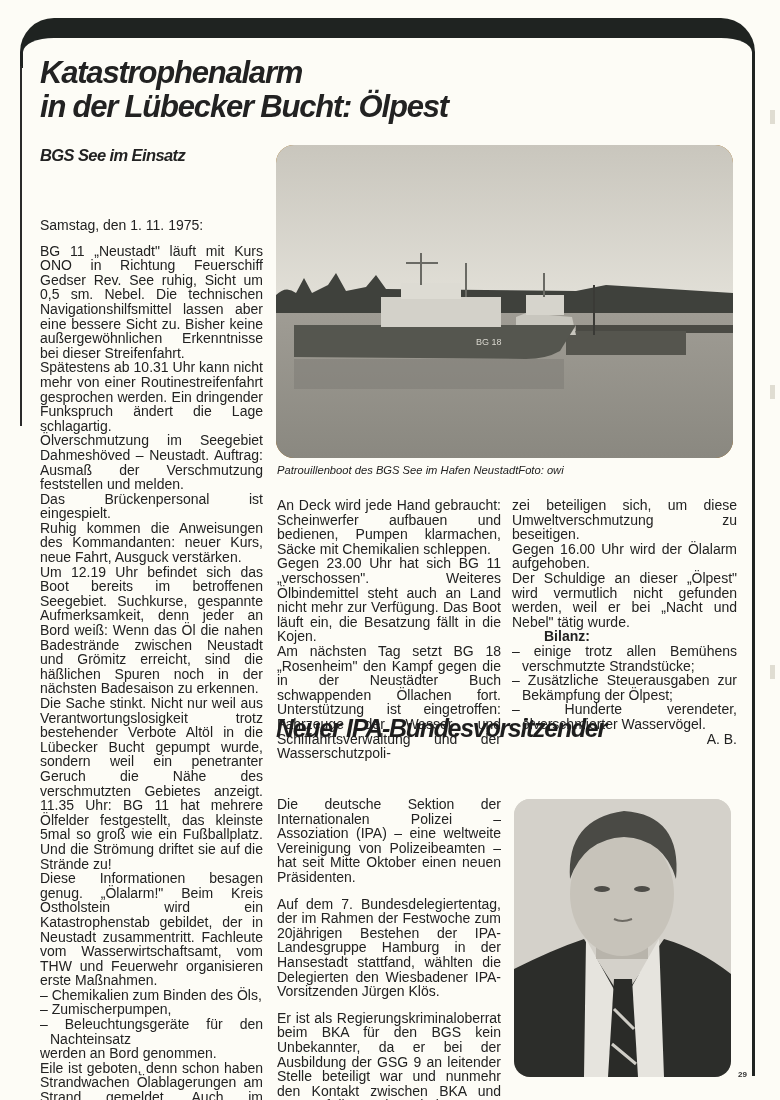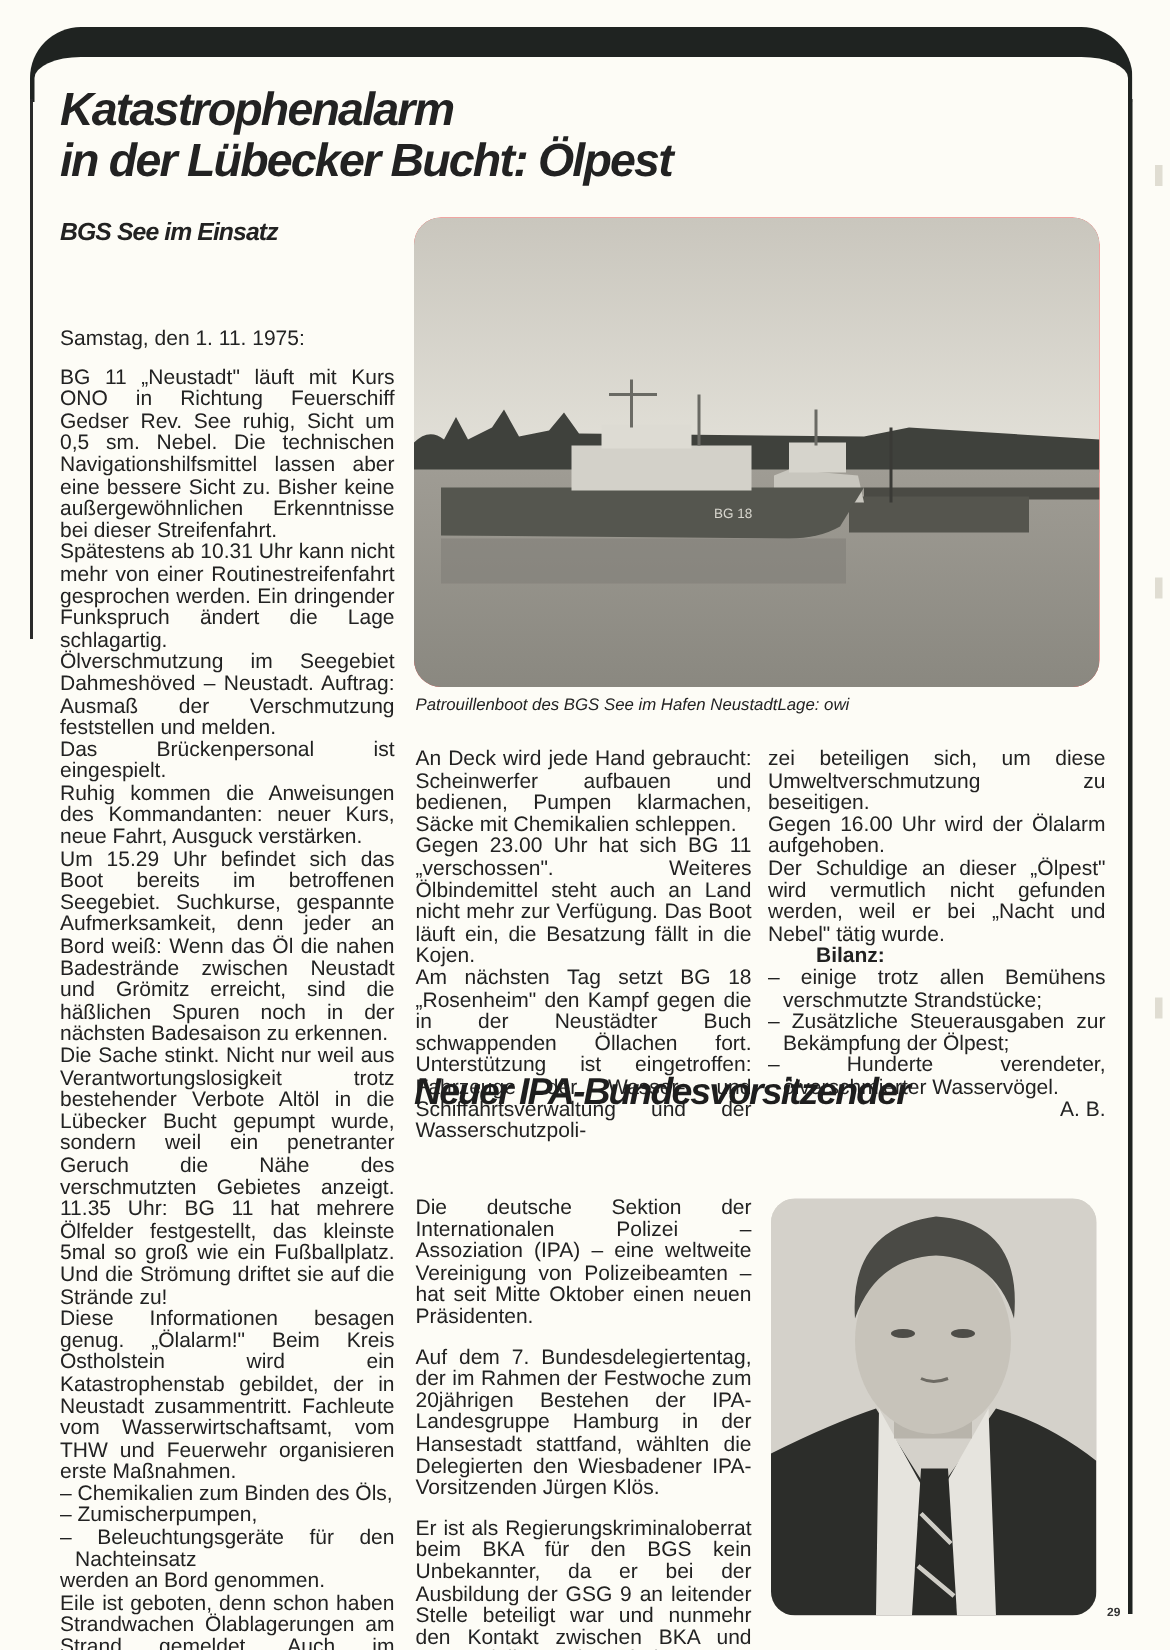--- a/index.html
+++ b/index.html
@@ -47,21 +47,21 @@
   .col .sig { text-align: right; }
   .col .bold { font-weight: bold; margin-left: 32px; }
   .col1 { left: 40px; top: 218px; width: 223px; }
   .col2 { left: 277px; top: 498px; width: 224px; }
   .col3 { left: 512px; top: 498px; width: 225px; }
   .col4 { left: 277px; top: 797px; width: 224px; }
   .col4 p.gap { margin-top: 12px; }
 
   .photo-boat {
     position: absolute; left: 276px; top: 145px; width: 457px; height: 313px;
-    border-radius: 18px; overflow: hidden; background: #ef4444;
+    border-radius: 18px; overflow: hidden; background: #a16207;
   }
   .caption {
     position: absolute; left: 277px; top: 464px; width: 456px;
     font-style: italic; font-size: 11.2px; color: #222;
     display: flex; justify-content: flex-start;
   }
   .headline2 {
     position: absolute; left: 276px; top: 714px; margin: 0;
     font-weight: 900; font-style: italic; font-size: 25px; letter-spacing: -1.3px;
     color: #1e1e1e;
@@ -93,21 +93,21 @@
 </h1>
 <h2 class="subhead">BGS See im Einsatz</h2>
 
 <div class="col col1">
   <p class="dateline">Samstag, den 1. 11. 1975:</p>
   <p>BG 11 „Neustadt" läuft mit Kurs ONO in Richtung Feuerschiff Gedser Rev. See ruhig, Sicht um 0,5 sm. Nebel. Die technischen Navigationshilfsmittel lassen aber eine bessere Sicht zu. Bisher keine außergewöhnlichen Erkenntnisse bei dieser Streifenfahrt.</p>
   <p>Spätestens ab 10.31 Uhr kann nicht mehr von einer Routinestreifenfahrt gesprochen werden. Ein dringender Funkspruch ändert die Lage schlagartig.</p>
   <p>Ölverschmutzung im Seegebiet Dahmeshöved – Neustadt. Auftrag: Ausmaß der Verschmutzung feststellen und melden.</p>
   <p>Das Brückenpersonal ist eingespielt.</p>
   <p>Ruhig kommen die Anweisungen des Kommandanten: neuer Kurs, neue Fahrt, Ausguck verstärken.</p>
-  <p>Um 15.29 Uhr befindet sich das Boot bereits im betroffenen Seegebiet. Suchkurse, gespannte Aufmerksamkeit, denn jeder an Bord weiß: Wenn das Öl die nahen Badestrände zwischen Neustadt und Grömitz erreicht, sind die häßlichen Spuren noch in der nächsten Badesaison zu erkennen.</p>
+  <p>Um 12.19 Uhr befindet sich das Boot bereits im betroffenen Seegebiet. Suchkurse, gespannte Aufmerksamkeit, denn jeder an Bord weiß: Wenn das Öl die nahen Badestrände zwischen Neustadt und Grömitz erreicht, sind die häßlichen Spuren noch in der nächsten Badesaison zu erkennen.</p>
   <p>Die Sache stinkt. Nicht nur weil aus Verantwortungslosigkeit trotz bestehender Verbote Altöl in die Lübecker Bucht gepumpt wurde, sondern weil ein penetranter Geruch die Nähe des verschmutzten Gebietes anzeigt. 11.35 Uhr: BG 11 hat mehrere Ölfelder festgestellt, das kleinste 5mal so groß wie ein Fußballplatz. Und die Strömung driftet sie auf die Strände zu!</p>
   <p>Diese Informationen besagen genug. „Ölalarm!" Beim Kreis Ostholstein wird ein Katastrophenstab gebildet, der in Neustadt zusammentritt. Fachleute vom Wasserwirtschaftsamt, vom THW und Feuerwehr organisieren erste Maßnahmen.</p>
   <ul>
     <li>– Chemikalien zum Binden des Öls,</li>
     <li>– Zumischerpumpen,</li>
     <li>– Beleuchtungsgeräte für den Nachteinsatz</li>
   </ul>
   <p>werden an Bord genommen.</p>
   <p>Eile ist geboten, denn schon haben Strandwachen Ölablagerungen am Strand gemeldet. Auch im Fahrwasser nach Neustadt treiben einige Öllachen. Fast ein wenig hektisch wird das Ölbindemittel an Bord der „Neustadt" genommen. Nur schnell wieder auslaufen, denn seit der Auslösung des Alarms sind schon 6 Stunden vergangen.</p>
   <p>Eingebrochene Dunkelheit und Nebel verschlucken BG 11.</p>
@@ -146,21 +146,21 @@
     <line x1="145" y1="108" x2="145" y2="140" stroke="#6a6a64" stroke-width="2"></line>
     <line x1="130" y1="118" x2="162" y2="118" stroke="#6a6a64" stroke-width="2"></line>
     <line x1="190" y1="118" x2="190" y2="152" stroke="#6a6a64" stroke-width="2"></line>
     <text x="200" y="200" font-family="Liberation Sans, sans-serif" font-size="9" fill="#d8d6ce">BG 18</text>
 
     <rect x="18" y="214" width="270" height="30" fill="#7b7a73" opacity="0.5"></rect>
   </svg>
 </div>
 <div class="caption">
   <span>Patrouillenboot des BGS See im Hafen Neustadt</span>
-  <span>Lage: owi</span>
+  <span>Foto: owi</span>
 </div>
 
 <div class="col col2">
   <p>An Deck wird jede Hand gebraucht: Scheinwerfer aufbauen und bedienen, Pumpen klarmachen, Säcke mit Chemikalien schleppen.</p>
   <p>Gegen 23.00 Uhr hat sich BG 11 „verschossen". Weiteres Ölbindemittel steht auch an Land nicht mehr zur Verfügung. Das Boot läuft ein, die Besatzung fällt in die Kojen.</p>
   <p>Am nächsten Tag setzt BG 18 „Rosenheim" den Kampf gegen die in der Neustädter Buch schwappenden Öllachen fort. Unterstützung ist eingetroffen: Fahrzeuge der Wasser- und Schiffahrtsverwaltung und der Wasserschutzpoli-</p>
 </div>
 
 <div class="col col3">
   <p>zei beteiligen sich, um diese Umweltverschmutzung zu beseitigen.</p>

